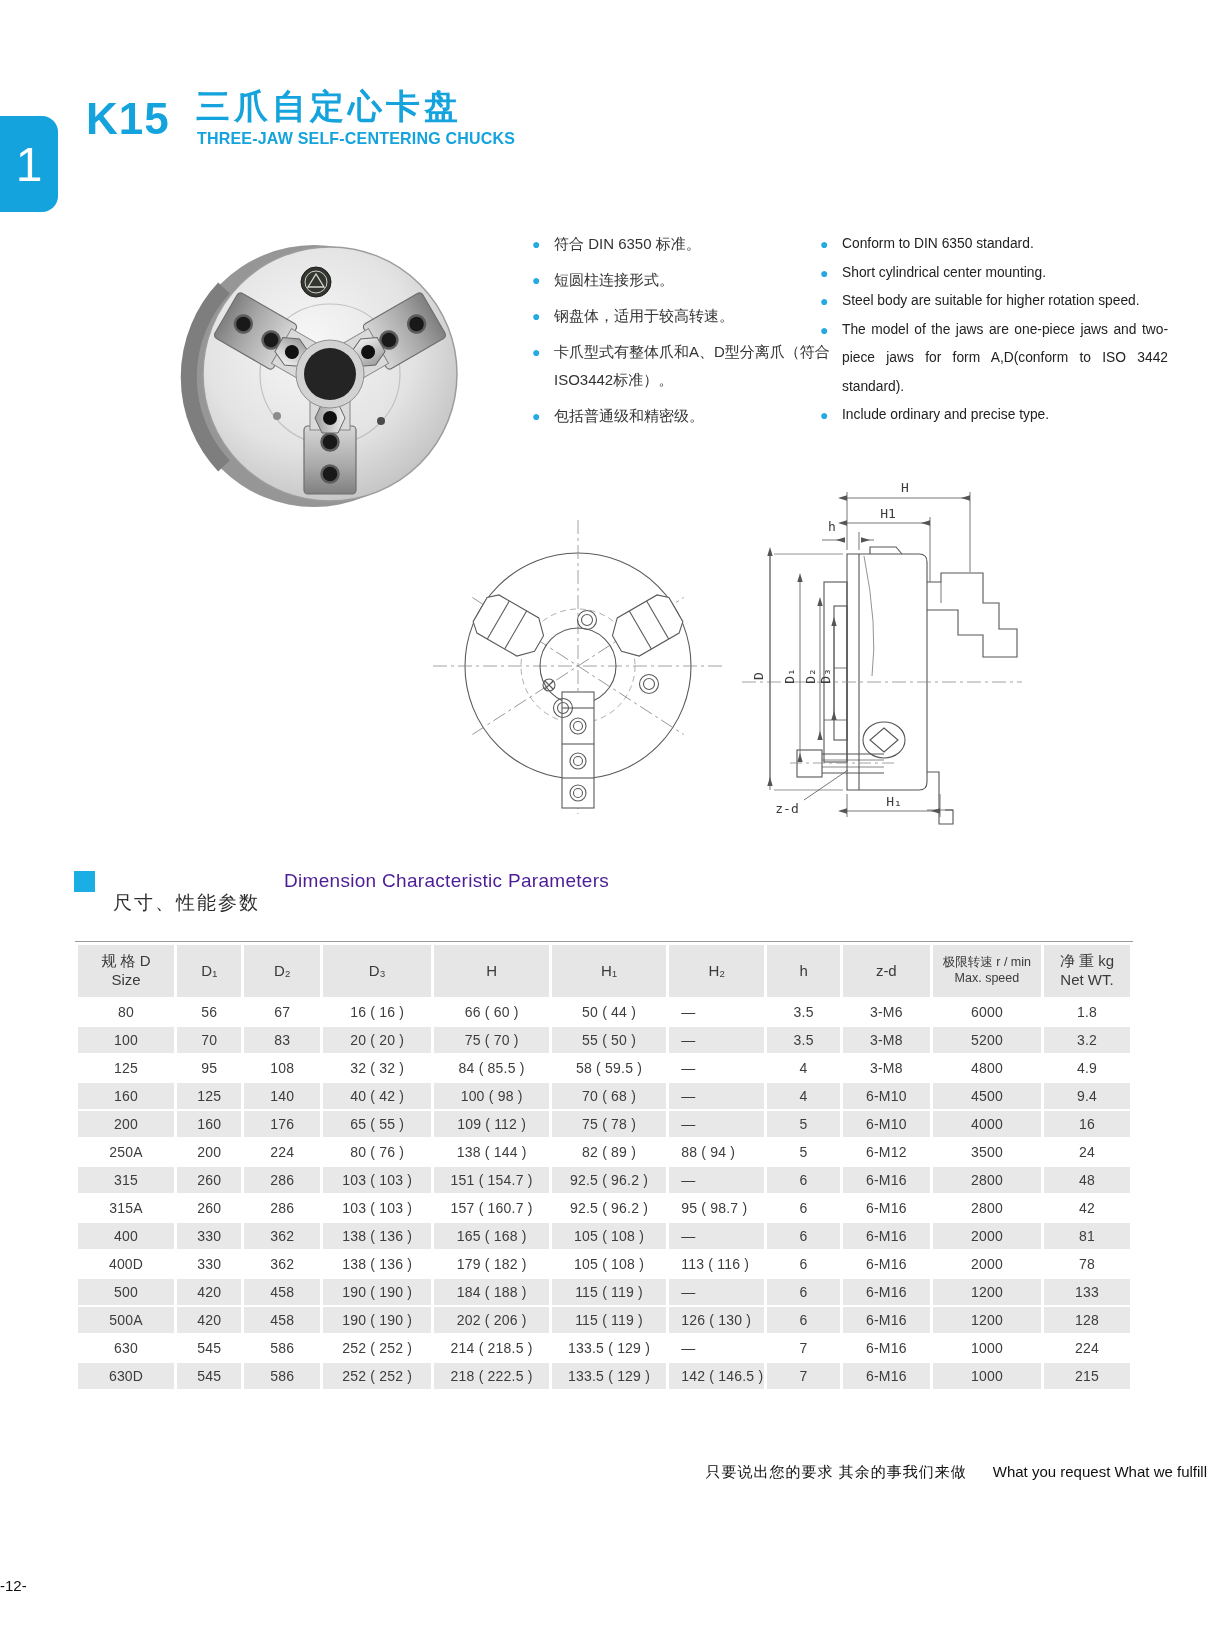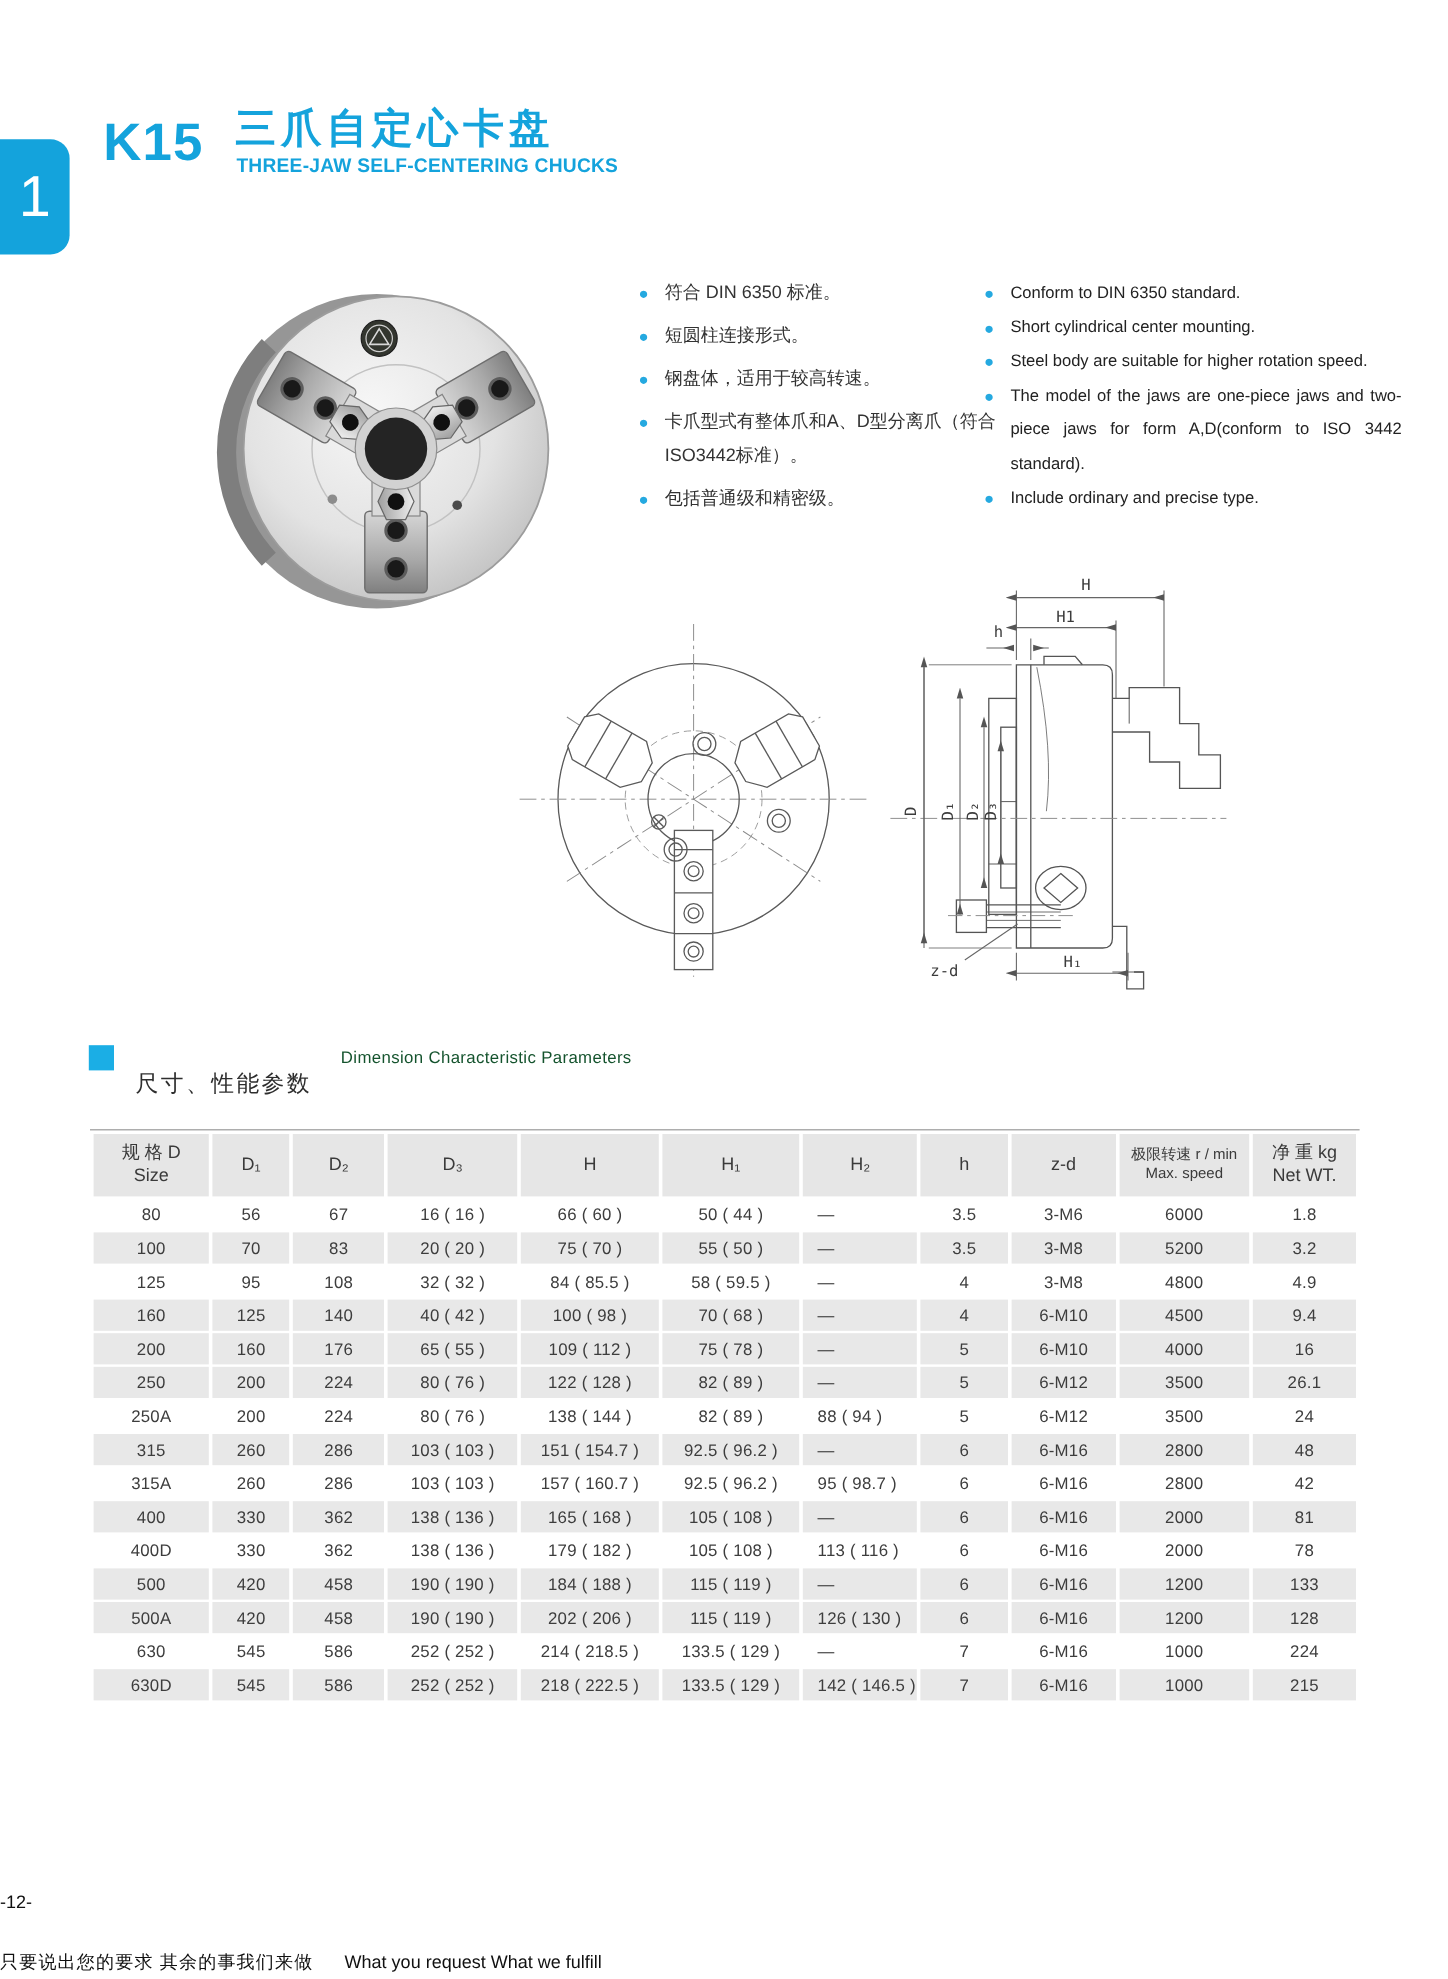--- a/index.html
+++ b/index.html
@@ -32,21 +32,21 @@
   .features-cn{left:532px;top:230px;width:306px;font-size:15px;line-height:28px;color:#333;}
   .features-cn li{margin-bottom:8px;}
   .features-en{left:820px;top:230px;width:348px;font-size:13.8px;line-height:28.5px;color:#222;}
   .features-en li{margin-bottom:0;}
   .features-en .txt{text-align:justify;}
   .features .txt{flex:1;}
   
   .section-head{position:absolute;left:74px;top:846px;display:flex;align-items:center;}
   .section-square{width:21px;height:21px;background:var(--square,#1BAEE5);margin-right:18px;}
   .section-cn{font-size:19px;color:#2e2e2e;letter-spacing:2px;margin-top:44px;}
-  .section-en{font-size:14px;color:#14532d;margin-left:24px;letter-spacing:0.3px;text-align:center;}
+  .section-en{font-size:19px;color:#4c1d95;margin-left:24px;letter-spacing:0.3px;text-align:center;}
   
   .dim-table-wrap{position:absolute;left:75px;top:941px;width:1058px;border-top:1px solid #9a9a9a;padding-top:1px;}
   table.dim{width:100%;border-collapse:separate;border-spacing:3px 2px;table-layout:fixed;}
   table.dim th{
     background:var(--header-bg,#E6E6E6);height:52px;font-weight:normal;
     font-size:15px;color:#3a3a3a;vertical-align:middle;padding:0;
   }
   table.dim th .th-l1{line-height:1.25;}
   table.dim th .th-l2{line-height:1.25;}
   table.dim th:nth-child(10) .th-l1,
@@ -56,21 +56,21 @@
     white-space:nowrap;padding:0;letter-spacing:0.2px;
   }
   table.dim tr.shade td{background:var(--row-shade,#E8E8E8);}
   table.dim td.h2col{text-align:left;padding-left:12px;}
   
   .photo{position:absolute;left:148px;top:216px;width:350px;height:294px;}
   .front-view{position:absolute;left:425px;top:496px;width:330px;height:330px;}
   .side-view{position:absolute;left:712px;top:432px;width:435px;height:400px;}
   .dwg-label{font-family:"DejaVu Sans Mono","Liberation Mono",monospace;font-size:13px;fill:#3c3c3c;}
   
-  .footer-line{position:absolute;left:0;top:1626px;width:100%;text-align:left;font-size:15px;color:#101010;}
+  .footer-line{position:absolute;left:0;top:1463px;width:100%;text-align:right;font-size:15px;color:#101010;}
   .footer-line .cn{letter-spacing:1px;margin-right:26px;}
   .page-number{position:absolute;left:0;top:1577px;width:100%;text-align:left;font-size:15px;color:#101010;}
 </style>
 </head>
 <body>
 
 <div class="page">
 
   <div class="chapter-tab">
     <span>1</span>
@@ -433,33 +433,20 @@
             <td>176</td>
             <td>65 ( 55 )</td>
             <td>109 ( 112 )</td>
             <td>75 ( 78 )</td>
             <td class="h2col">—</td>
             <td>5</td>
             <td>6-M10</td>
             <td>4000</td>
             <td>16</td>
           </tr>
-          <tr class="shade">
-            <td>250</td>
-            <td>200</td>
-            <td>224</td>
-            <td>80 ( 76 )</td>
-            <td>122 ( 128 )</td>
-            <td>82 ( 89 )</td>
-            <td class="h2col">—</td>
-            <td>5</td>
-            <td>6-M12</td>
-            <td>3500</td>
-            <td>26.1</td>
-          </tr>
           <tr>
             <td>250A</td>
             <td>200</td>
             <td>224</td>
             <td>80 ( 76 )</td>
             <td>138 ( 144 )</td>
             <td>82 ( 89 )</td>
             <td class="h2col">88 ( 94 )</td>
             <td>5</td>
             <td>6-M12</td>

